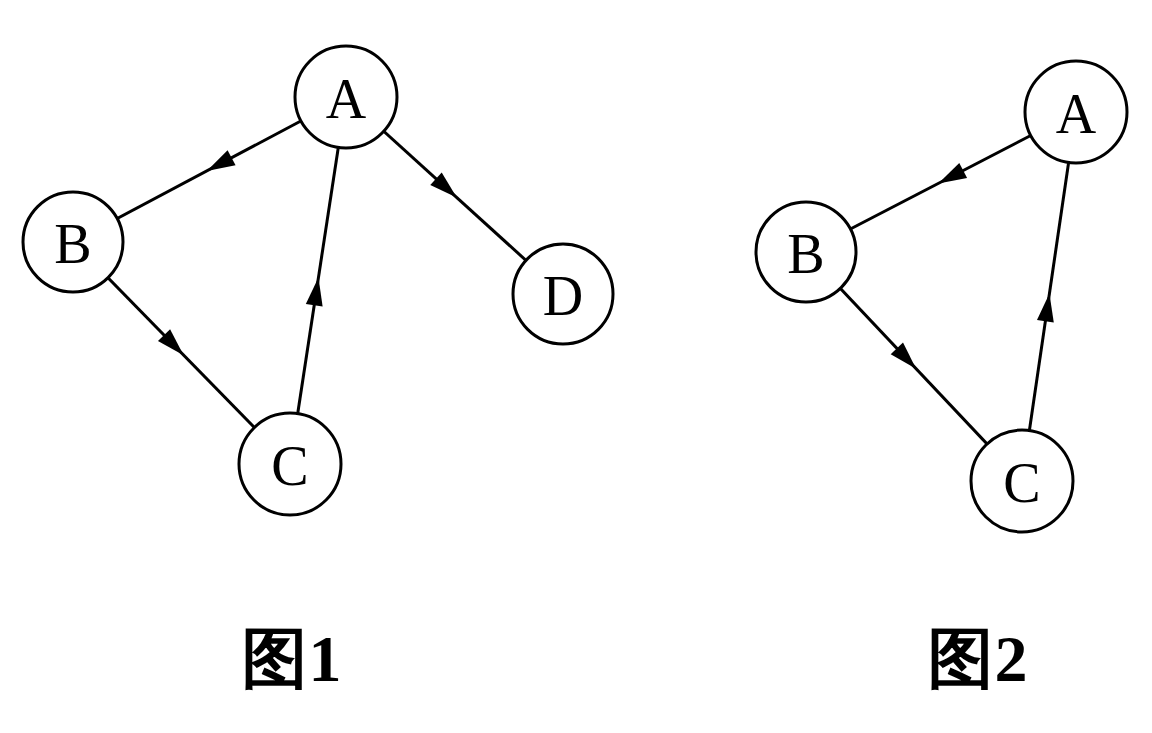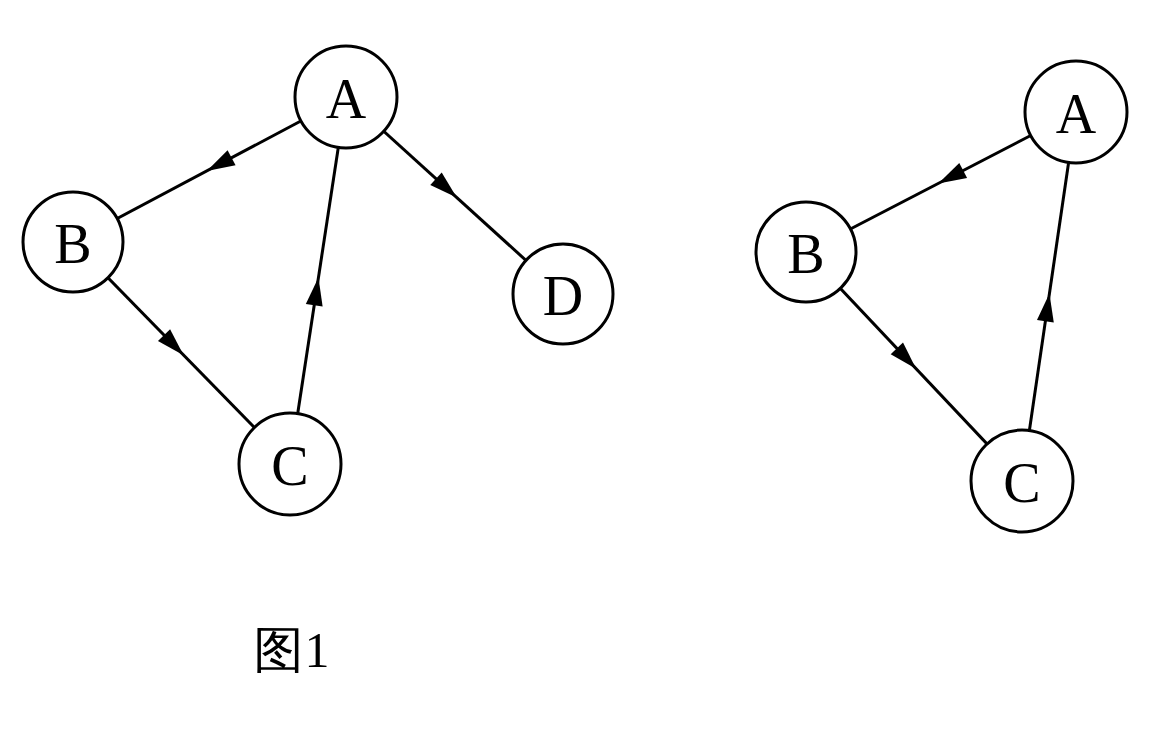--- a/index.html
+++ b/index.html
@@ -24,24 +24,25 @@
     font-family: "Liberation Serif", "DejaVu Serif", serif;
     font-size: 56px;
     fill: #000000;
   }
   .caption {
     position: absolute;
     top: 624px;
     width: 300px;
     text-align: center;
     font-family: "Liberation Serif", "DejaVu Serif", serif;
-    font-size: 50px;
+    font-size: 66px;
     line-height: 1.05;
     color: #000000;
     letter-spacing: 1px;
+    font-weight: bold;
   }
   #caption-1 { left: 142px; }
   #caption-2 { left: 828px; }
 </style>
 </head>
 <body>
 
 <div id="canvas">
   <svg id="graph-svg" width="1152" height="733" viewBox="0 0 1152 733">
       <g>
@@ -71,13 +72,14 @@
         <polygon points="1049.4343975403515,293.5316168075977 1053.7904395422102,322.46731963434866 1036.9696014519304,320.00573357235646" fill="#000000"></polygon>
         <circle cx="1076" cy="112" r="51" fill="#ffffff" stroke="#000000" stroke-width="3"></circle>
         <text x="1076" y="112" text-anchor="middle" dominant-baseline="central" dy="0.04em" class="node-label">A</text>
         <circle cx="806" cy="252" r="50" fill="#ffffff" stroke="#000000" stroke-width="3"></circle>
         <text x="806" y="252" text-anchor="middle" dominant-baseline="central" dy="0.04em" class="node-label">B</text>
         <circle cx="1022" cy="481" r="51" fill="#ffffff" stroke="#000000" stroke-width="3"></circle>
         <text x="1022" y="481" text-anchor="middle" dominant-baseline="central" dy="0.04em" class="node-label">C</text>
       </g>
     </svg>
   <div class="caption" id="caption-1">图1</div>
+  <div class="caption" id="caption-2">图2</div>
 </div>
 
 </body></html>

